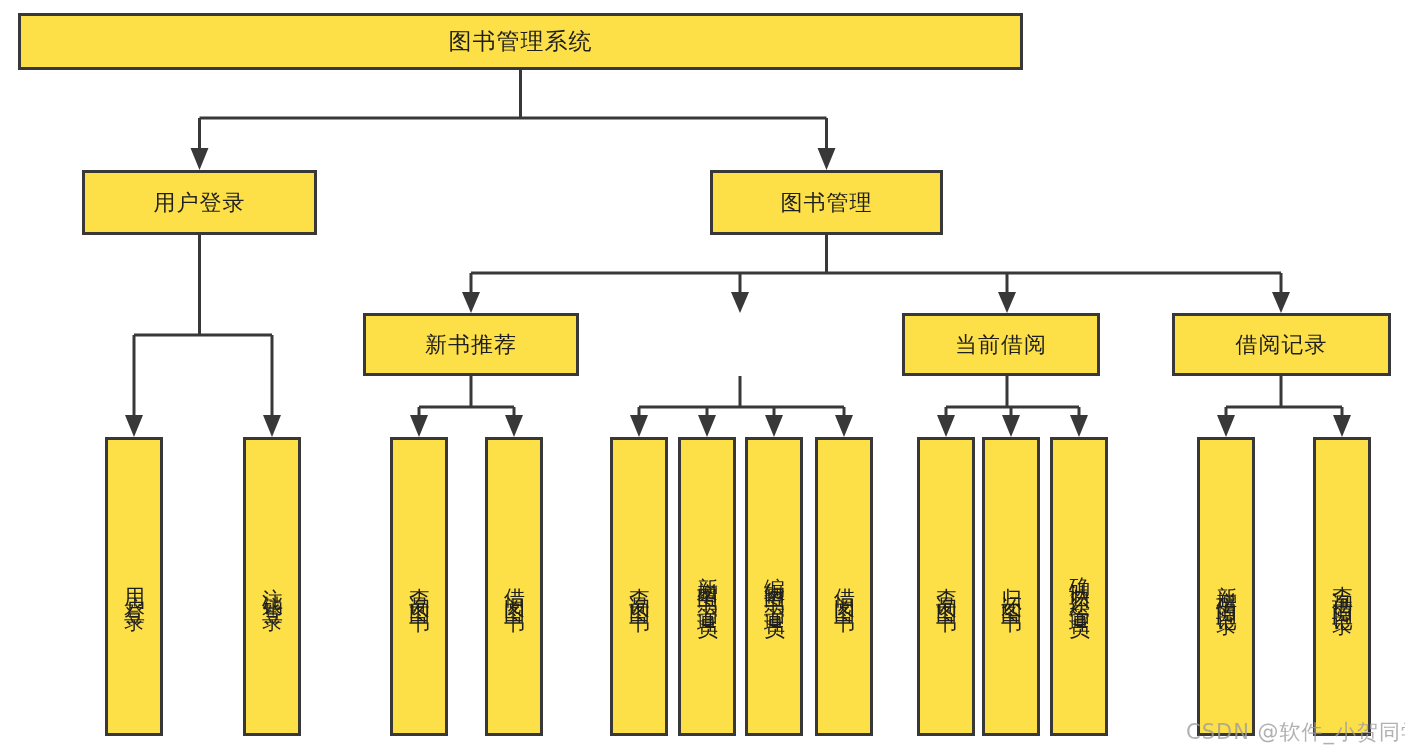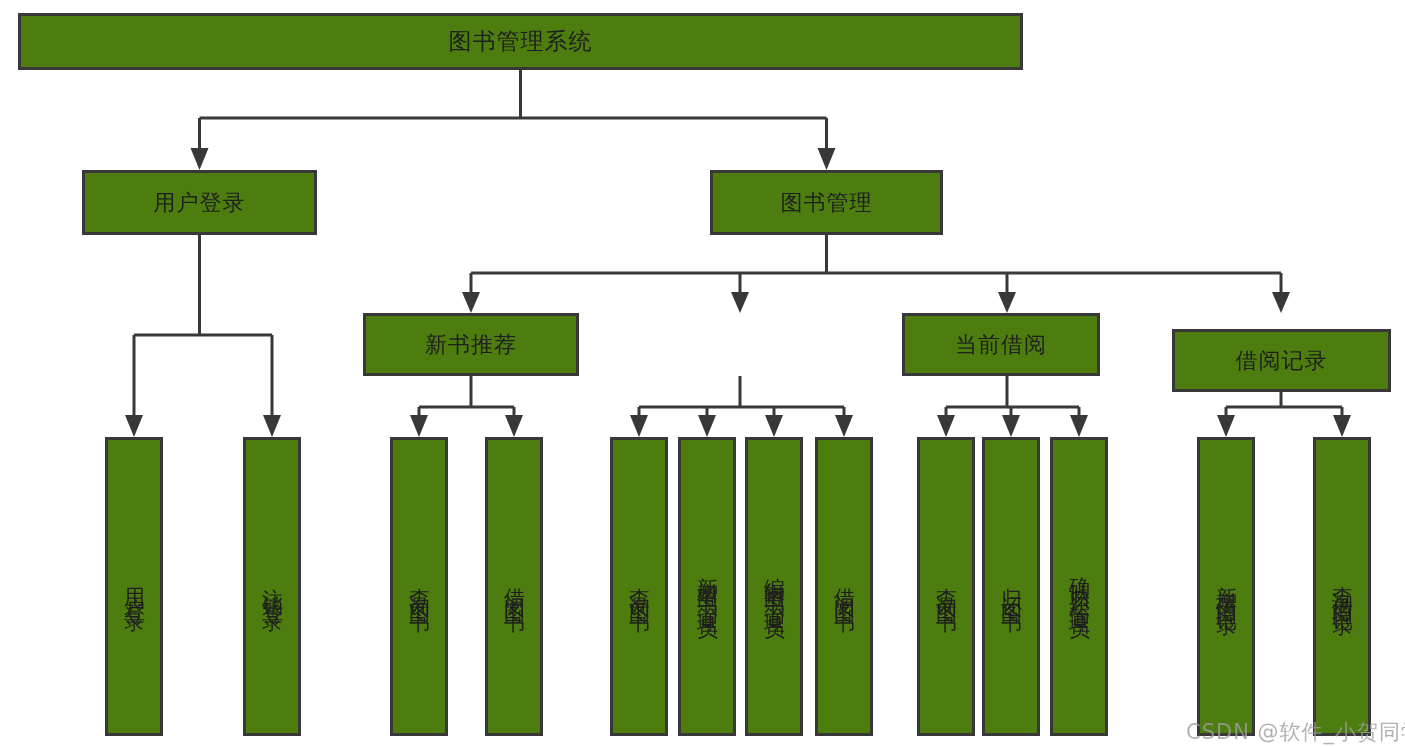--- a/index.html
+++ b/index.html
@@ -10,21 +10,21 @@
     background: #ffffff;
     font-family: "DejaVu Sans", "Liberation Sans", sans-serif;
     color: #1f1f1f;
     overflow: hidden;
   }
   svg.wires { position: absolute; left: 0; top: 0; z-index: 1; }
   .node {
     position: absolute;
     box-sizing: border-box;
     border: 3px solid #383838;
-    background: #4d7c0f;
+    background: #fde047;
     display: flex;
     align-items: center;
     justify-content: center;
     z-index: 2;
   }
   .node.h { font-size: 22px; letter-spacing: 1px; }
   .node.root { font-size: 23px; }
   .node.v {
     width: 58px;
     height: 299px;
@@ -138,21 +138,21 @@
   <div class="node h" style="left:363px; top:313px; width:216px; height:63px;">
     <span>新书推荐</span>
   </div>
 
   <div class="node h" style="left:710px; top:170px; width:233px; height:65px;">
     <span>图书管理</span>
   </div>
   <div class="node h" style="left:902px; top:313px; width:198px; height:63px;">
     <span>当前借阅</span>
   </div>
-  <div class="node h" style="left:1172px; top:313px; width:219px; height:63px;margin-top:16px;">
+  <div class="node h" style="left:1172px; top:313px; width:219px; height:63px;">
     <span>借阅记录</span>
   </div>
 
   <div class="node v" style="left:105px;">
     <span class="vtext">用户登录</span>
   </div>
   <div class="node v" style="left:243px;">
     <span class="vtext">注销登录</span>
   </div>
 

